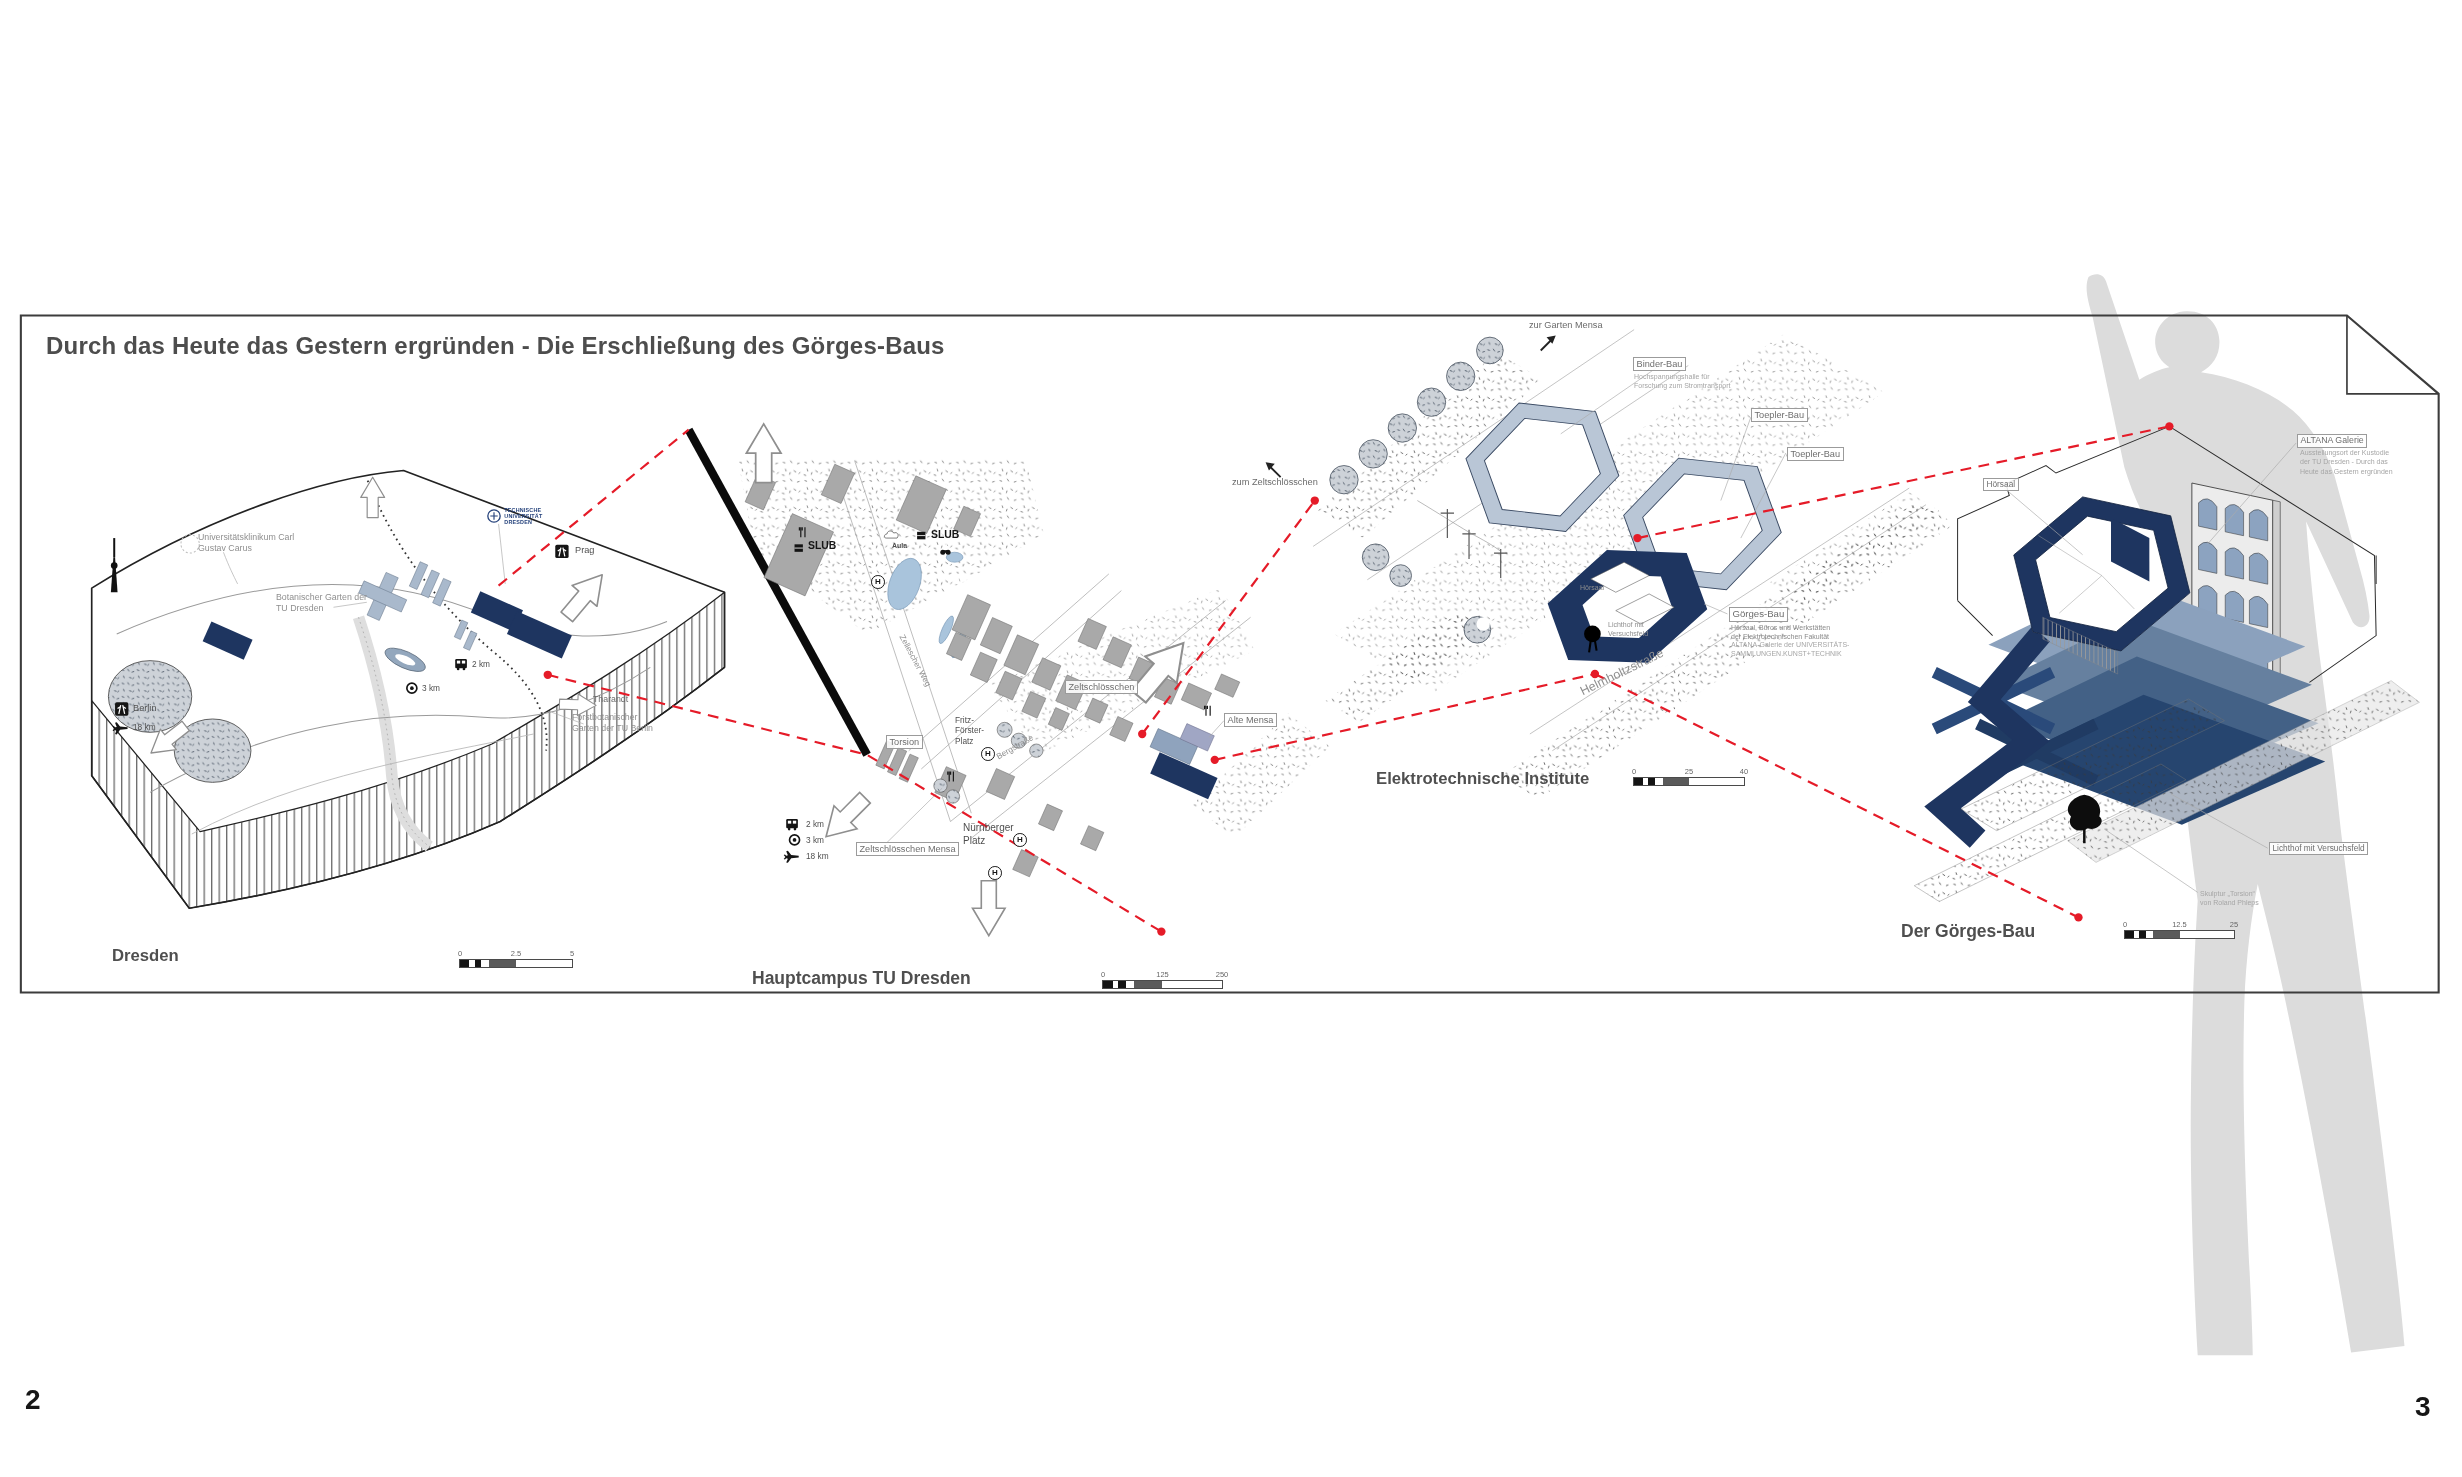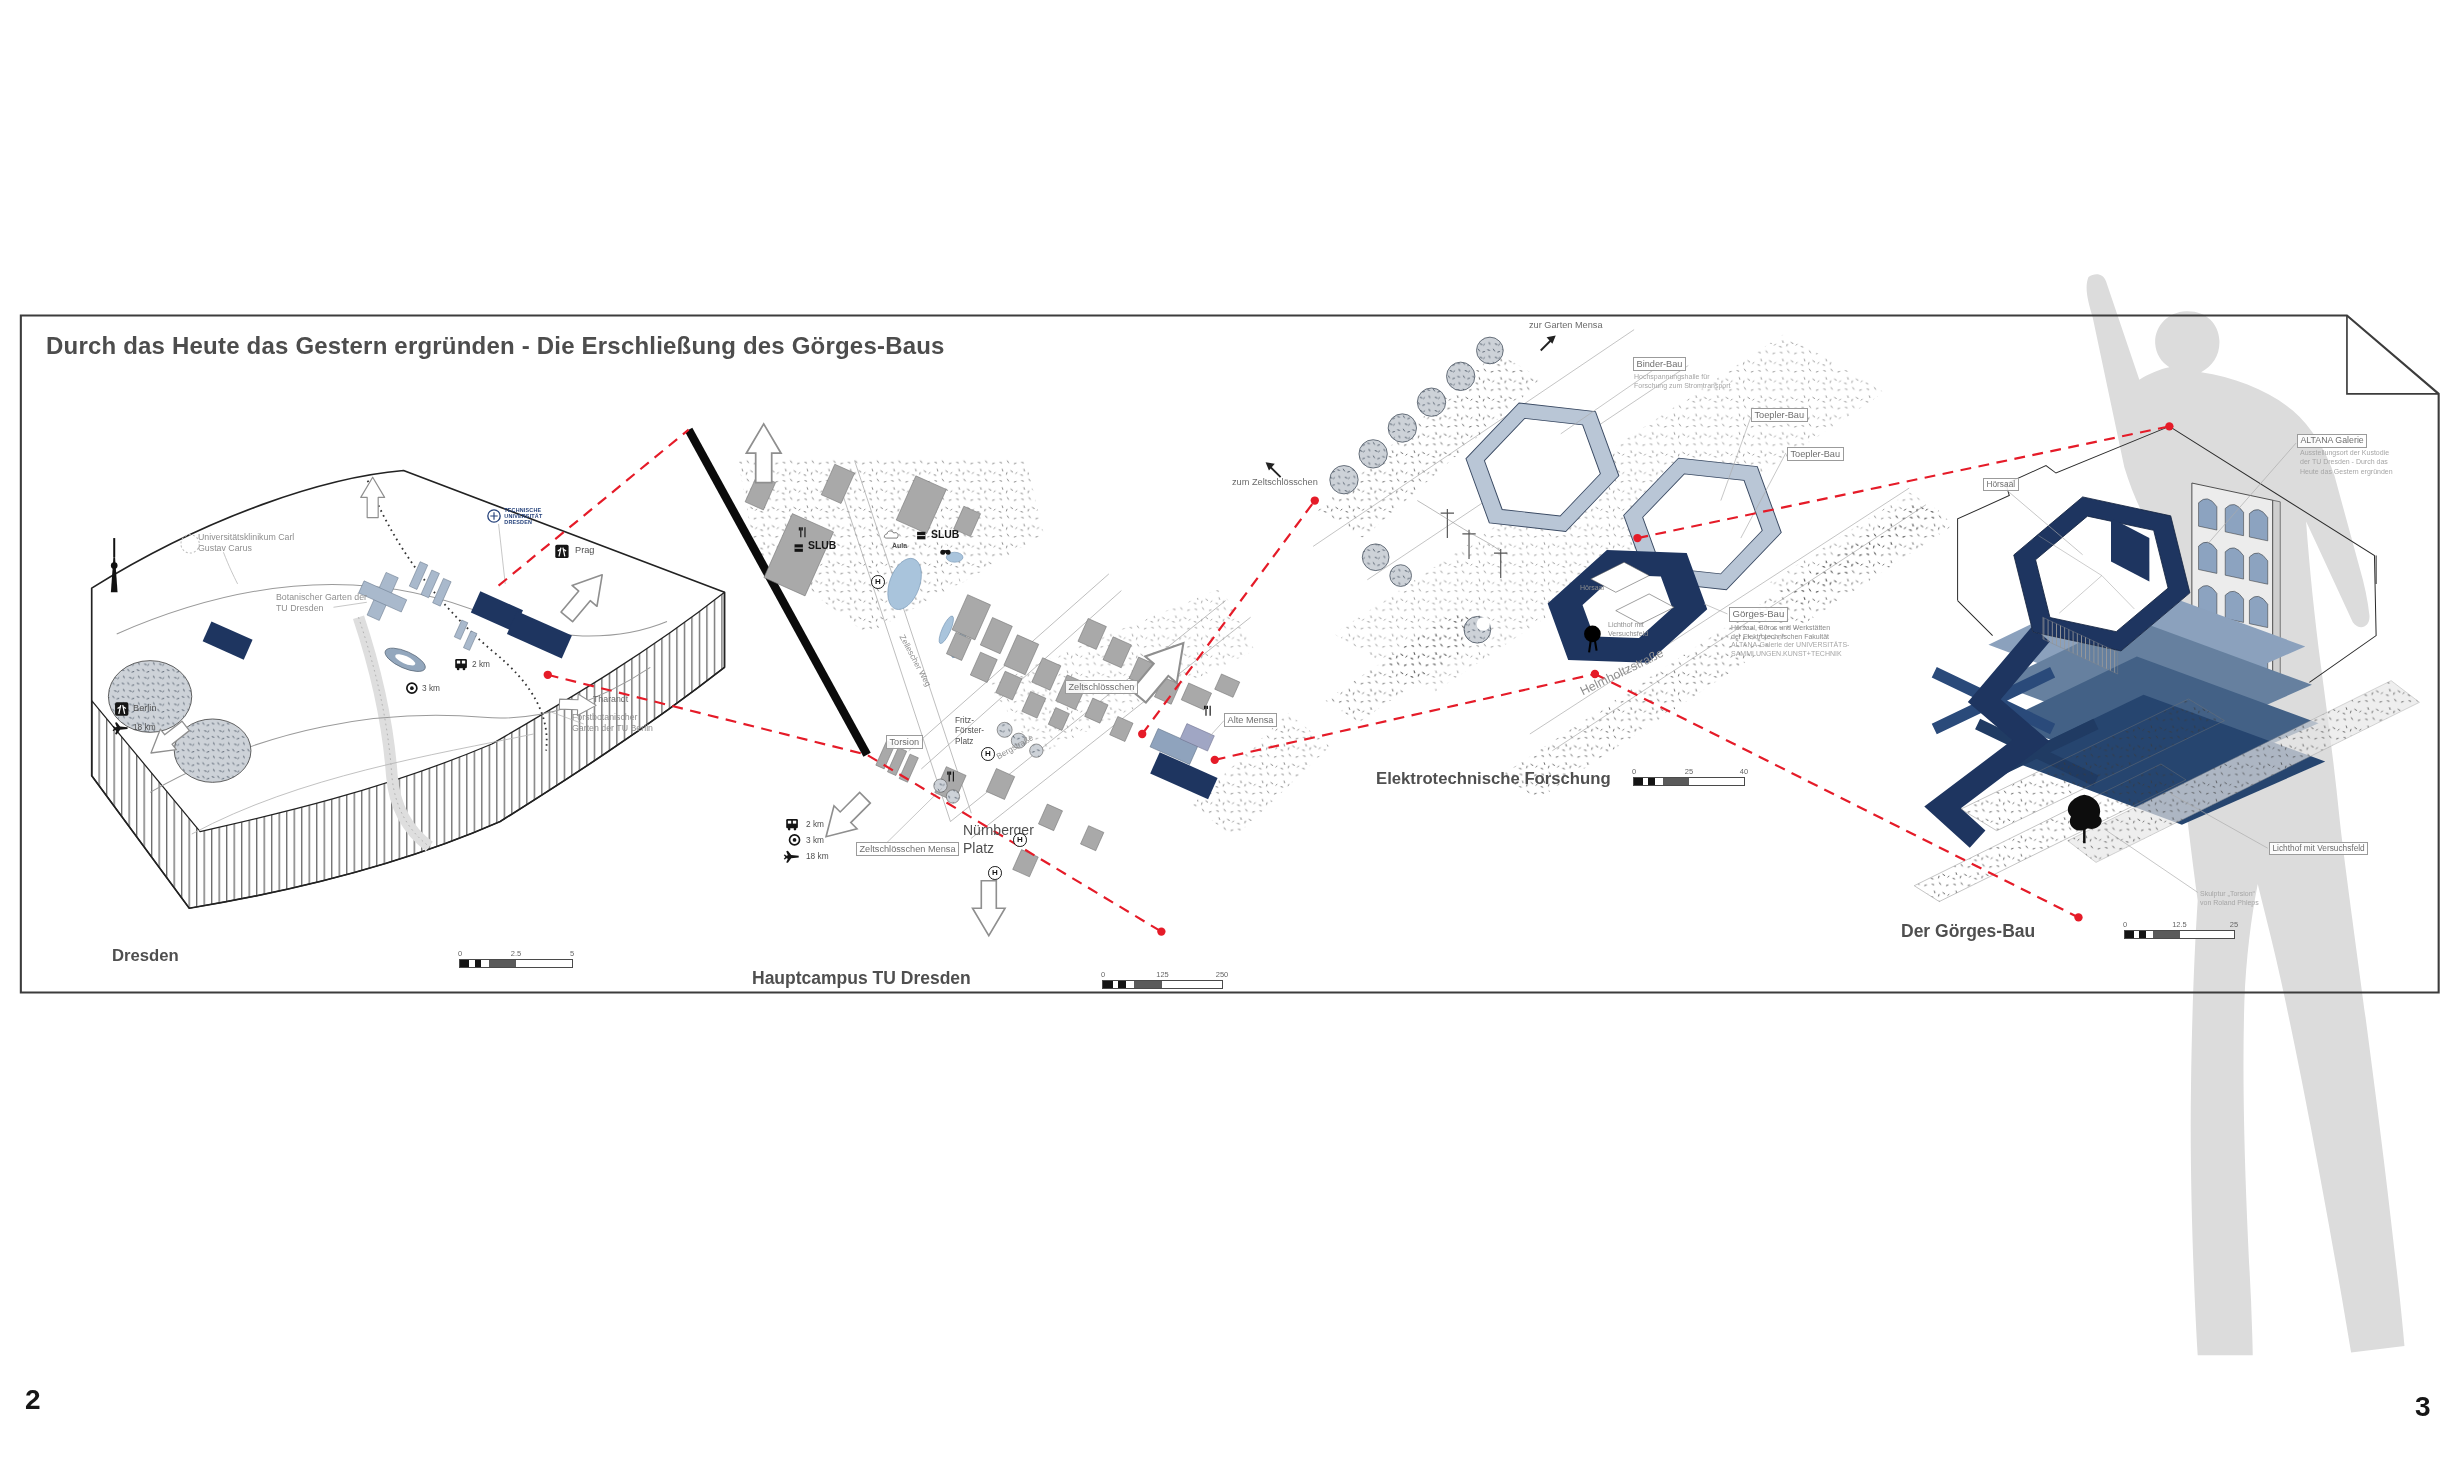--- a/index.html
+++ b/index.html
@@ -452,21 +452,21 @@
 <div class="slub" style="left:808px;top:540px">SLUB</div>
 <div class="slub" style="left:931px;top:529px">SLUB</div>
 <div class="lbl dk tiny" style="left:892px;top:542px;font-weight:bold">Aula</div>
 <div class="box" style="left:886px;top:735px">Torsion</div>
 <div class="box" style="left:1065px;top:680px">Zeltschlösschen</div>
 <div class="box" style="left:1224px;top:713px">Alte Mensa</div>
 <div class="box" style="left:856px;top:842px">Zeltschlösschen Mensa</div>
 <div class="lbl dk" style="left:955px;top:715px;font-size:8.3px">Fritz-
 Förster-
 Platz</div>
-<div class="lbl dk" style="left:963px;top:822px;font-size:14px">Nürnberger
+<div class="lbl dk" style="left:963px;top:822px;font-size:10px">Nürnberger
 Platz</div>
 <div class="street" style="left:902px;top:630px;font-size:8.3px;transform:rotate(62deg)">Zellescher Weg</div>
 <div class="street" style="left:997px;top:752px;font-size:8.3px;transform:rotate(-30deg)">Bergstraße</div>
 <div class="lbl dk" style="left:806px;top:819px;font-size:8.3px">2 km</div>
 <div class="lbl dk" style="left:806px;top:835px;font-size:8.3px">3 km</div>
 <div class="lbl dk" style="left:806px;top:851px;font-size:8.3px">18 km</div>
 <div class="tram" style="left:871px;top:575px">H</div>
 <div class="tram" style="left:981px;top:747px">H</div>
 <div class="tram" style="left:1013px;top:833px">H</div>
 <div class="tram" style="left:988px;top:866px">H</div>
@@ -486,21 +486,21 @@
 <div class="box" style="left:1787px;top:447px">Toepler-Bau</div>
 <div class="box" style="left:1729px;top:607px;font-size:9.6px">Görges-Bau</div>
 <div class="sub" style="left:1731px;top:623px;color:#8a8a8a">Hörsaal, Büros und Werkstätten
 der Elektrotechnischen Fakultät</div>
 <div class="sub" style="left:1731px;top:640px">ALTANA-Galerie der UNIVERSITÄTS-
 SAMMLUNGEN.KUNST+TECHNIK</div>
 <div class="lbl" style="left:1580px;top:584px;font-size:7px">Hörsaal</div>
 <div class="lbl" style="left:1608px;top:621px;font-size:7px">Lichthof mit
 Versuchsfeld</div>
 <div class="street" style="left:1581px;top:685px;font-size:12.5px;transform:rotate(-26deg)">Helmholtzstraße</div>
-<div class="cap" style="left:1376px;top:769px;font-size:16.7px">Elektrotechnische Forschung</div>
+<div class="cap" style="left:1376px;top:769px;font-size:16.7px">Elektrotechnische Institute</div>
 <div class="sbar" style="left:1633px;top:777px;width:110px">
   <span class="s0">0</span>
   <span class="sm">25</span>
   <span class="se">40</span>
 </div>
 
 <div class="box" style="left:1983px;top:478px;font-size:8.3px">Hörsaal</div>
 <div class="box" style="left:2297px;top:434px;font-size:8.8px">ALTANA Galerie</div>
 <div class="sub" style="left:2300px;top:448px">Ausstellungsort der Kustodie
 der TU Dresden - Durch das

